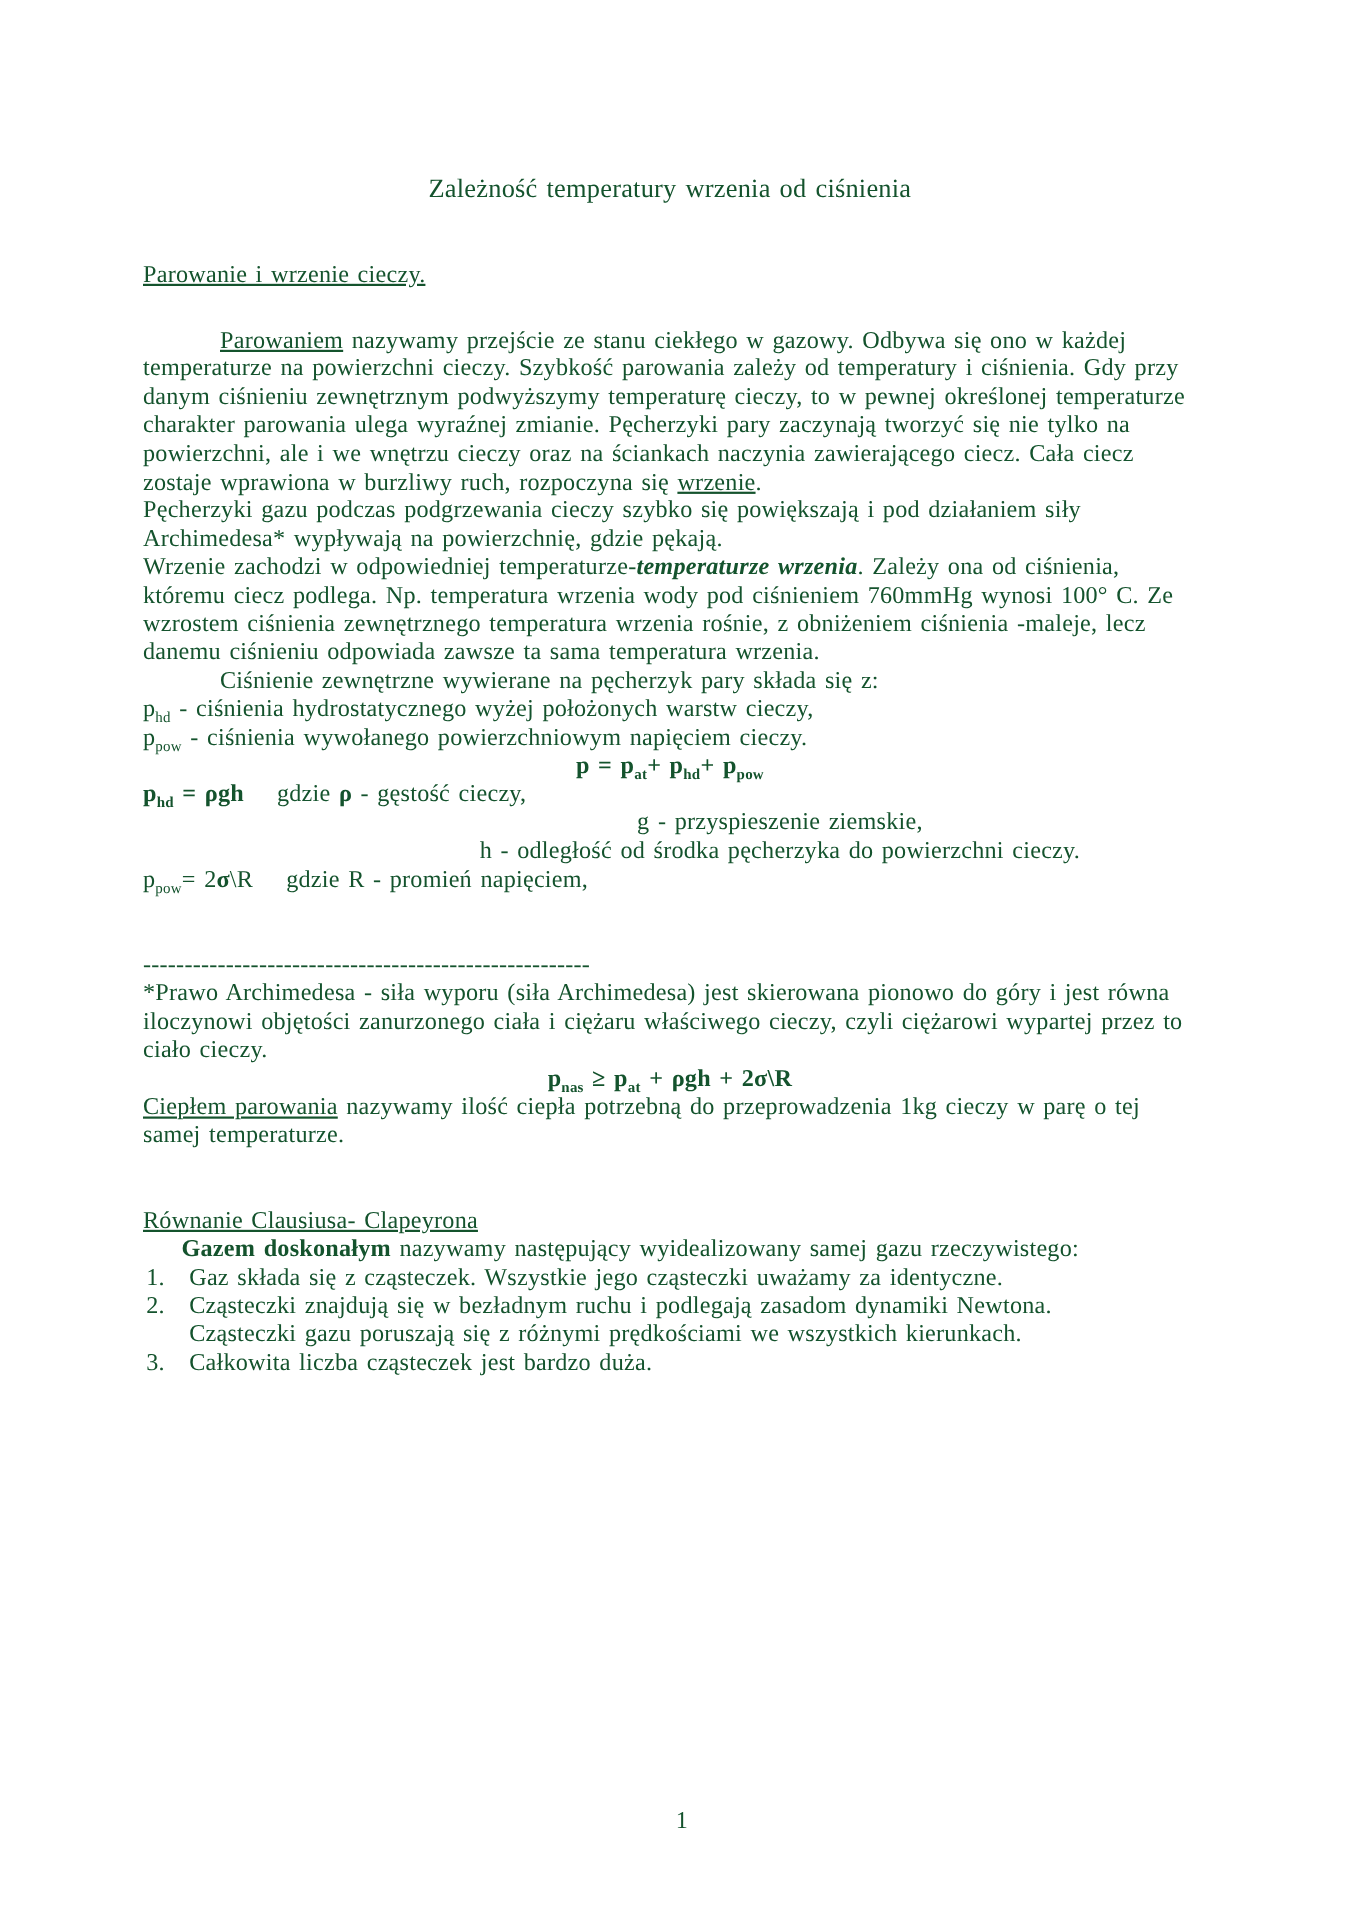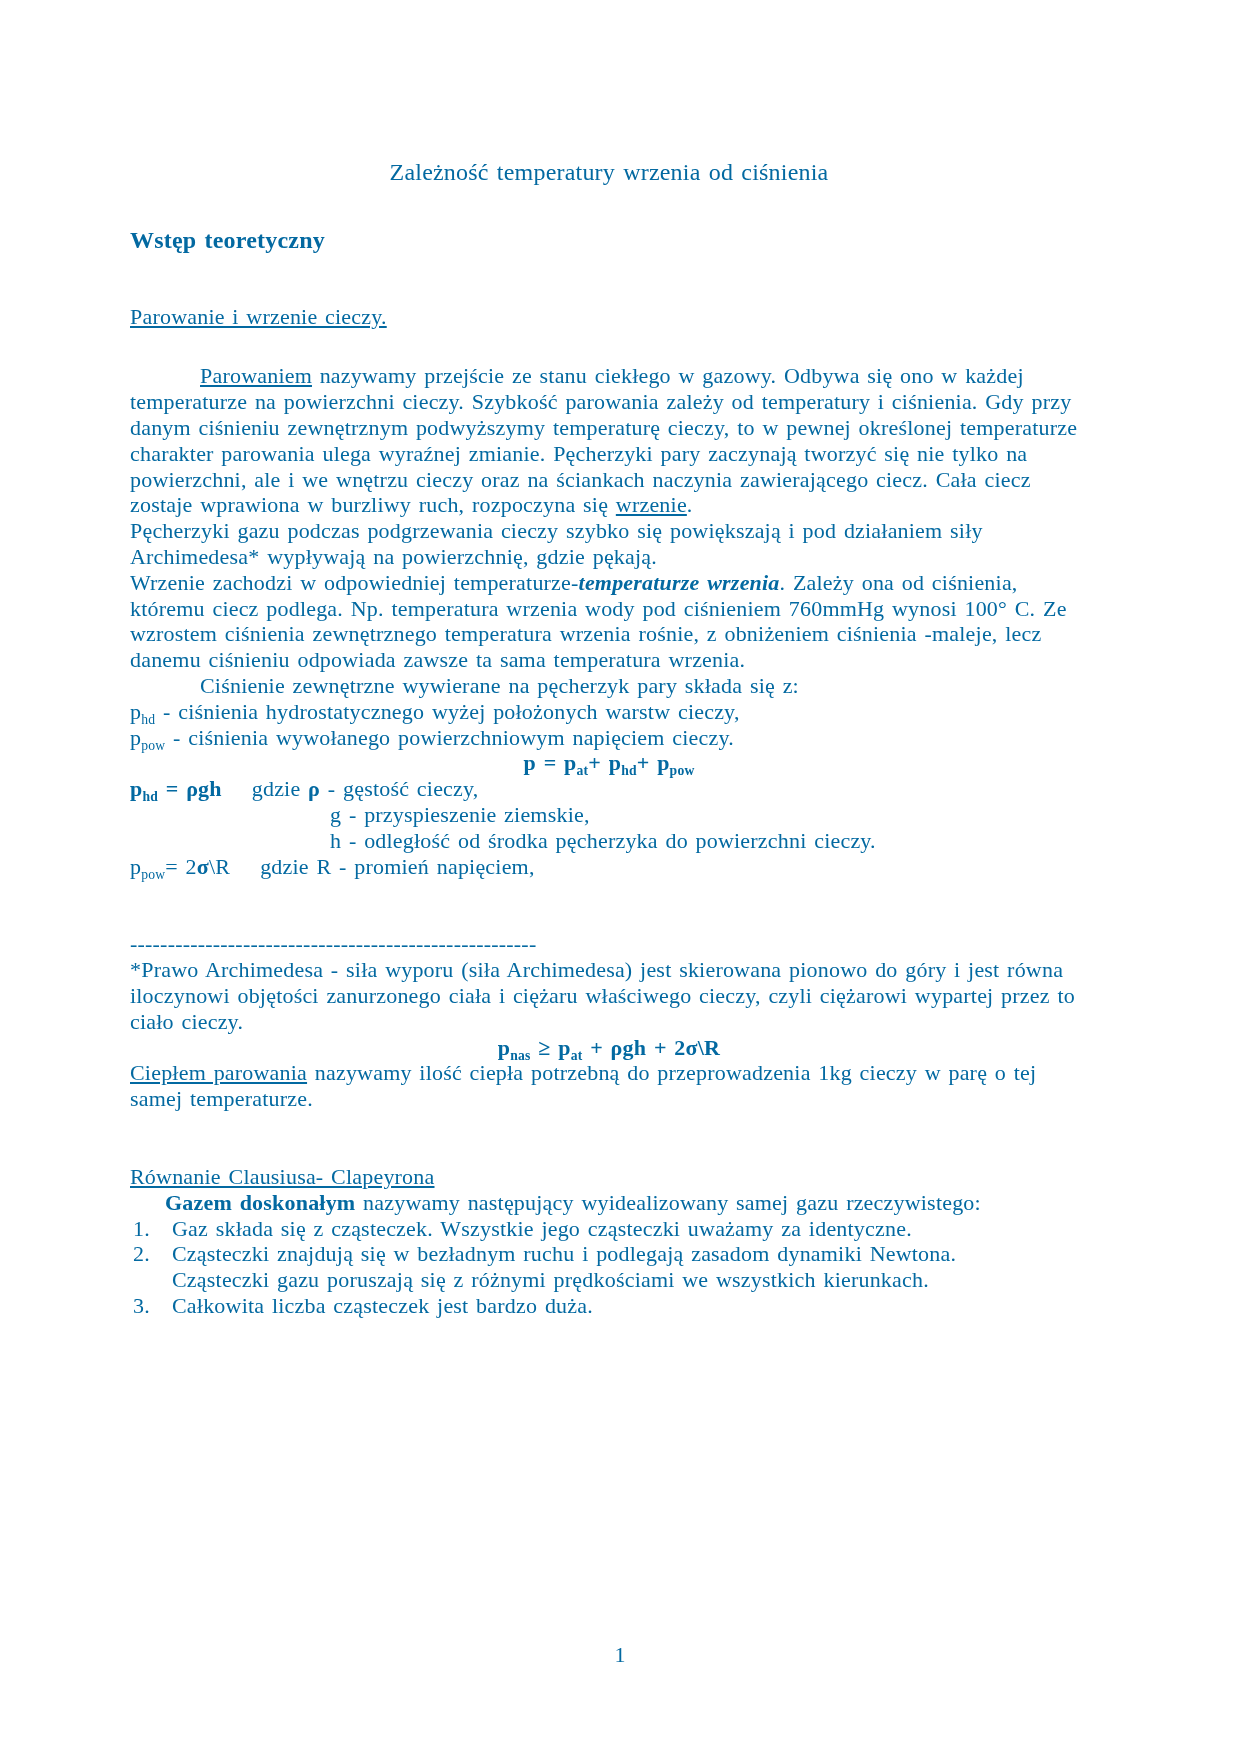--- a/index.html
+++ b/index.html
@@ -1,55 +1,54 @@
 <!DOCTYPE html>
 <html><head>
 <meta charset="utf-8">
 <style>
   html,body{margin:0;padding:0;background:#ffffff;}
   .page{
     position:relative;
     width:1240px;height:1754px;
-    background:#ffffff;color:#0369a1;
+    background:#ffffff;color:#14532d;
     font-family:"Liberation Serif","DejaVu Serif",serif;
     font-size:22px;line-height:25.8px;
     letter-spacing:0.2px;word-spacing:2px;
     overflow:hidden;
   }
   .content{position:absolute;left:130px;top:0;width:958px;}
   .title{margin-top:160px;font-size:24px;text-align:center;}
   .h1{margin-top:42px;font-size:24px;font-weight:bold;}
   .h2{margin-top:50px;text-decoration:underline;}
   p{margin:0;}
   .p-first{margin-top:34px;}
   .ti-tab{text-indent:70px;}
   .ti-half{text-indent:35px;}
   .center{text-align:center;}
   .bold{font-weight:bold;}
   .iu{text-decoration:underline;}
   .bi{font-weight:bold;font-style:italic;}
   .mt1{margin-top:26px;}
   .mt2{margin-top:52px;}
   sub{font-size:0.62em;line-height:0;}
-  .ind-g{padding-left:200px;}
+  .ind-g{padding-left:200px;text-align:center;}
   .ind-s{padding-left:220px;}
   .gdzie{margin-left:30px;}
   .li{position:relative;padding-left:42px;}
   .li .num{position:absolute;left:3px;top:0;}
   .pagenum{position:absolute;top:1642px;left:0;width:100%;text-align:center;}
 </style>
 </head>
 <body>
 
 <div class="page">
   <div class="content">
 
     <div class="title">Zależność temperatury wrzenia od ciśnienia</div>
 
-    <div class="h1">Wstęp teoretyczny</div>
 
     <div class="h2">Parowanie i wrzenie cieczy.</div>
 
     <p class="p-first ti-tab"><span class="iu">Parowaniem</span><span> nazywamy przejście ze stanu ciekłego w gazowy. Odbywa się ono w każdej temperaturze na powierzchni cieczy. Szybkość parowania zależy od temperatury i ciśnienia. Gdy przy danym ciśnieniu zewnętrznym podwyższymy temperaturę cieczy, to w pewnej określonej temperaturze charakter parowania ulega wyraźnej zmianie. Pęcherzyki pary zaczynają tworzyć się nie tylko na powierzchni, ale i we wnętrzu cieczy oraz na ściankach naczynia zawierającego ciecz. Cała ciecz zostaje wprawiona w burzliwy ruch, rozpoczyna się </span><span class="iu">wrzenie</span><span>.</span></p>
 
     <p>Pęcherzyki gazu podczas podgrzewania cieczy szybko się powiększają i pod działaniem siły Archimedesa* wypływają na powierzchnię, gdzie pękają.</p>
 
     <p><span>Wrzenie zachodzi w odpowiedniej temperaturze-</span><span class="bi">temperaturze wrzenia</span><span>. Zależy ona od ciśnienia, któremu ciecz podlega. Np. temperatura wrzenia wody pod ciśnieniem 760mmHg wynosi 100° C. Ze wzrostem ciśnienia zewnętrznego temperatura wrzenia rośnie, z obniżeniem ciśnienia -maleje, lecz danemu ciśnieniu odpowiada zawsze ta sama temperatura wrzenia.</span></p>
 
     <p class="ti-tab">Ciśnienie zewnętrzne wywierane na pęcherzyk pary składa się z:</p>

